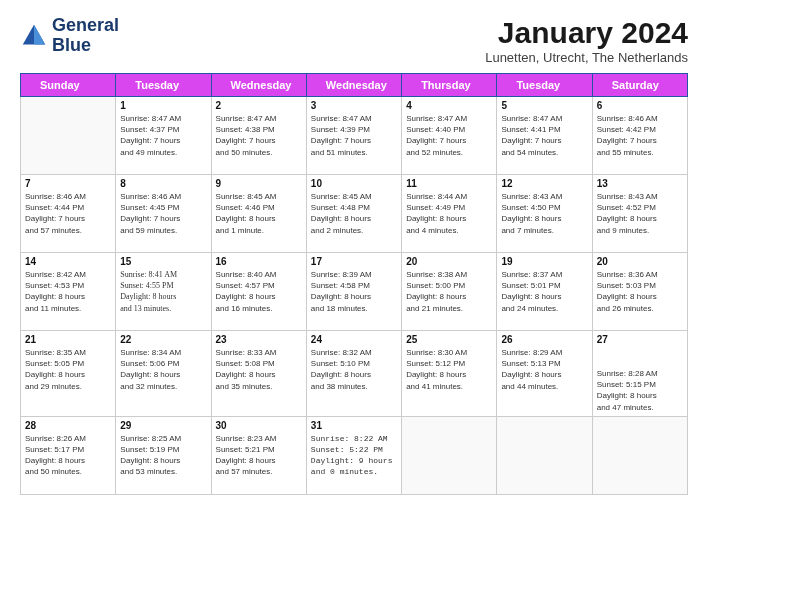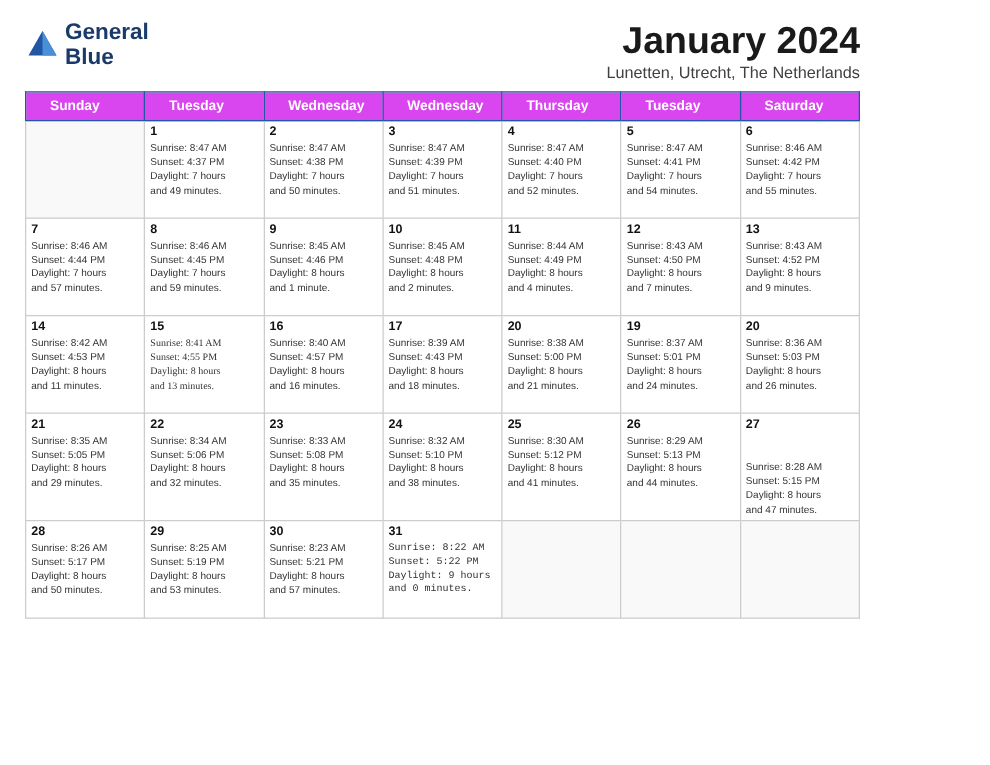--- a/index.html
+++ b/index.html
@@ -234,21 +234,21 @@
           <td>
             <span class="day-num">16</span>
             <div class="cell-info" style="white-space: pre-line;">Sunrise: 8:40 AM
 Sunset: 4:57 PM
 Daylight: 8 hours
 and 16 minutes.</div>
           </td>
           <td>
             <span class="day-num">17</span>
             <div class="cell-info" style="white-space: pre-line;">Sunrise: 8:39 AM
-Sunset: 4:43 PM
+Sunset: 4:58 PM
 Daylight: 8 hours
 and 18 minutes.</div>
           </td>
           <td>
             <span class="day-num">20</span>
             <div class="cell-info" style="white-space: pre-line;">Sunrise: 8:38 AM
 Sunset: 5:00 PM
 Daylight: 8 hours
 and 21 minutes.</div>
           </td>

